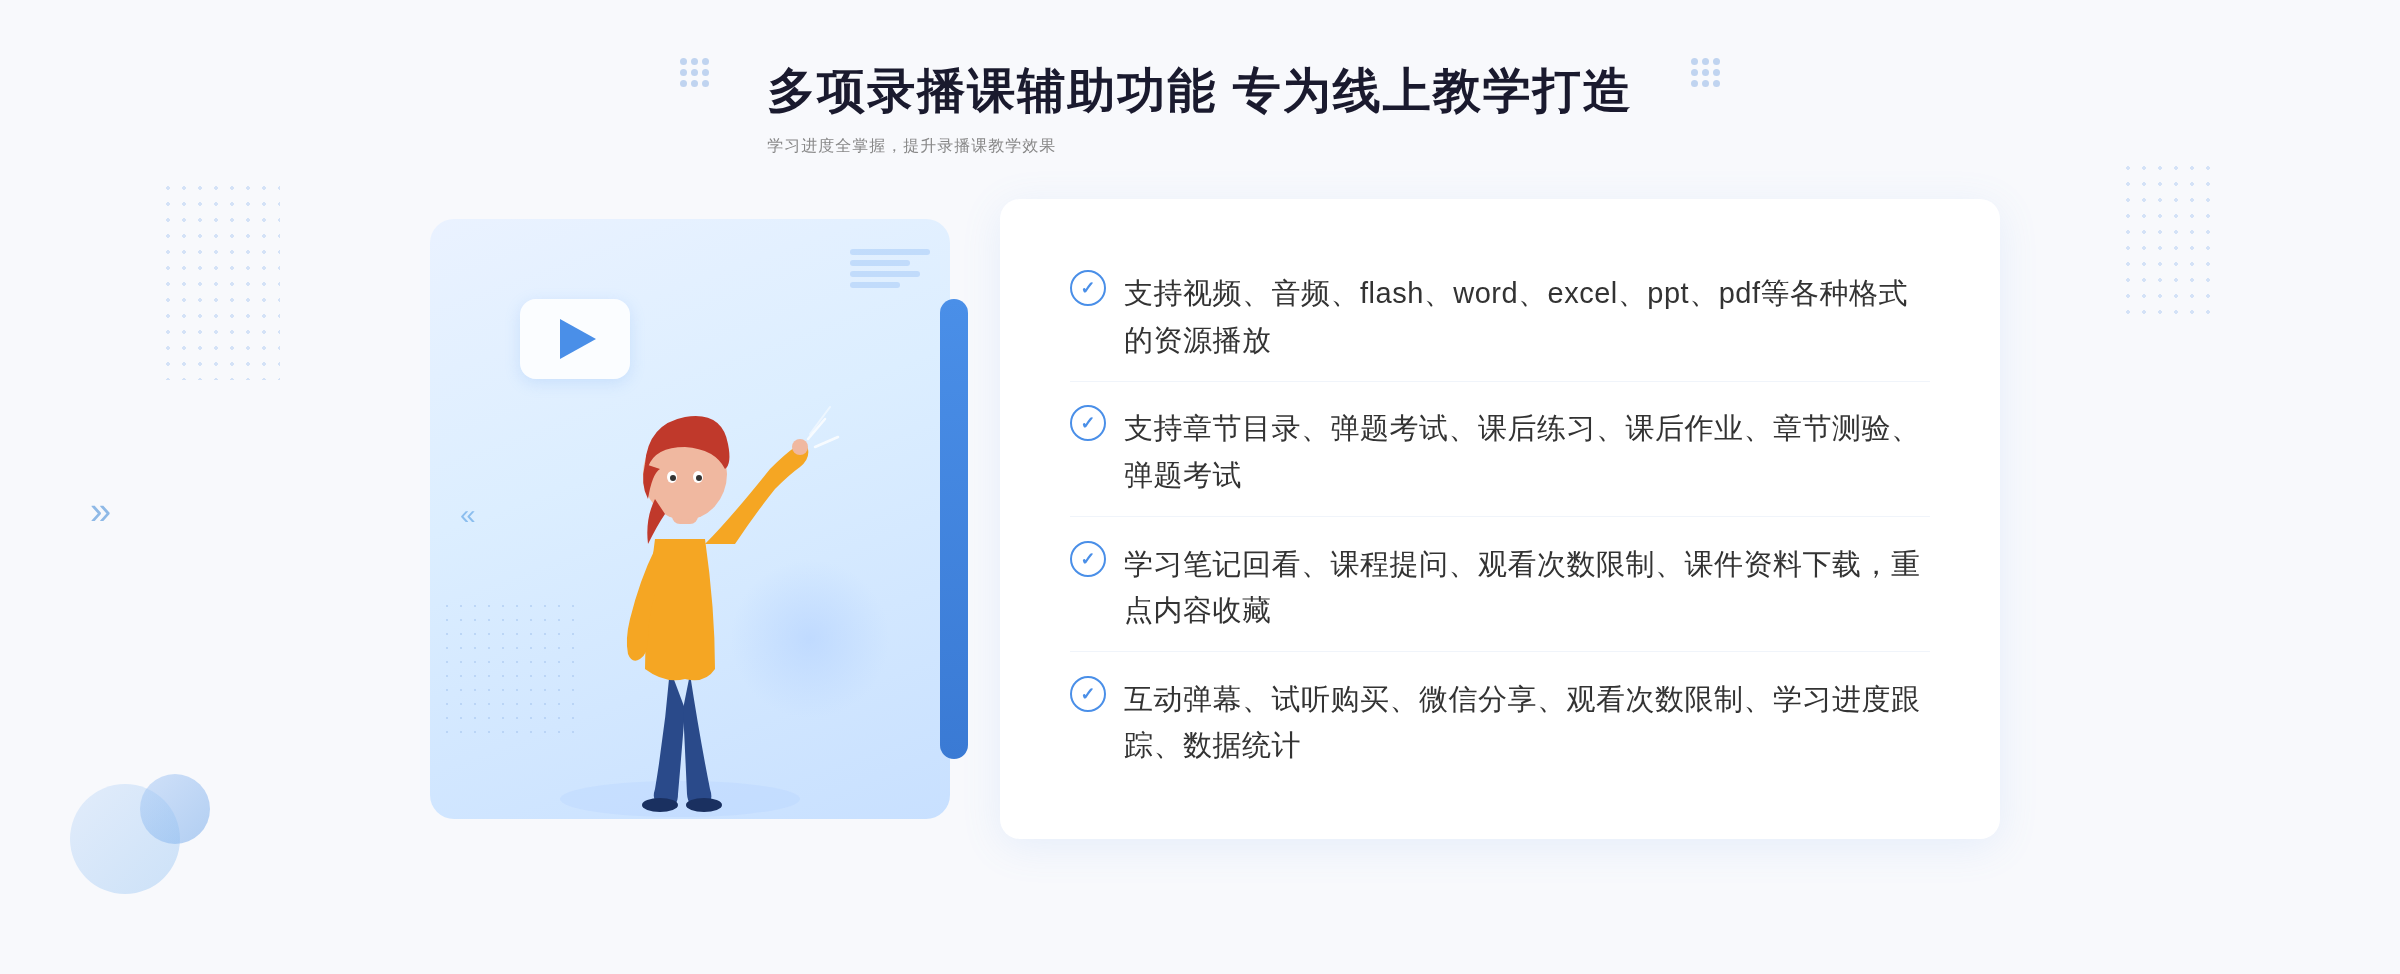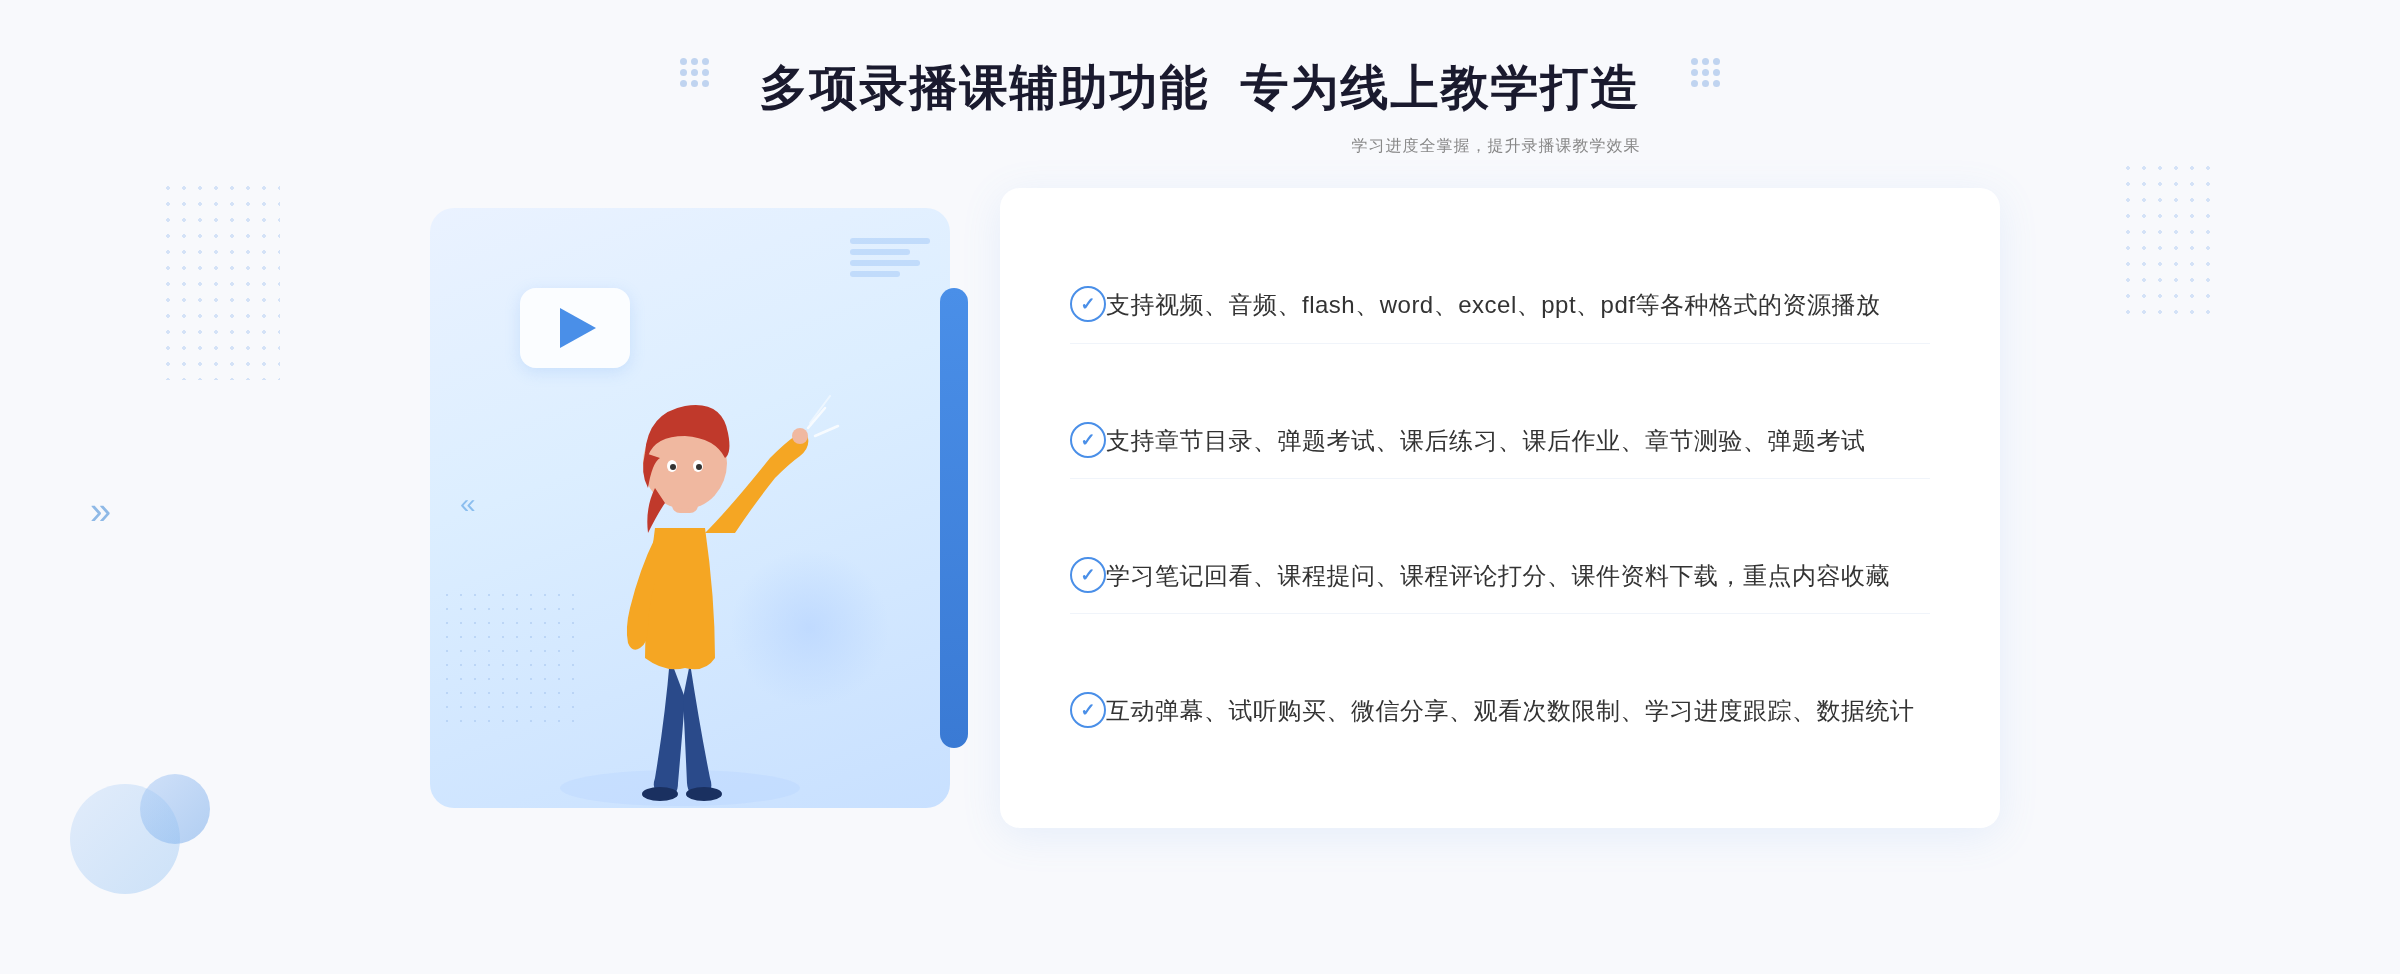--- a/index.html
+++ b/index.html
@@ -110,25 +110,24 @@
     .dot-group span {
       width: 7px;
       height: 7px;
       border-radius: 50%;
       background: #c0d4f0;
       display: block;
     }
 
     
     .title-area {
-      text-align: right;
-      margin-bottom: 1px;
+      text-align: left;
+      margin-bottom: 12px;
       position: relative;
       z-index: 2;
-      font-family: Liberation Mono, monospace;
     }
 
     .main-title {
       font-size: 48px;
       font-weight: 600;
       color: #1a1a2e;
       letter-spacing: 2px;
       line-height: 1.3;
     }
 
@@ -278,24 +277,25 @@
       flex-shrink: 0;
     }
 
     .check-mark {
       color: #4a8fe8;
       font-size: 18px;
       font-weight: 700;
     }
 
     .feature-text {
-      font-size: 24px;
+      font-size: 29px;
       color: #333;
       line-height: 1.6;
       letter-spacing: 0.5px;
+      margin-left: 18px;
     }
 
     
     .glow-circle {
       position: absolute;
       bottom: 100px;
       right: 60px;
       width: 160px;
       height: 160px;
       border-radius: 50%;
@@ -443,21 +443,21 @@
         <div class="check-circle">
           <span class="check-mark">✓</span>
         </div>
         <span class="feature-text">支持章节目录、弹题考试、课后练习、课后作业、章节测验、弹题考试</span>
       </div>
 
       <div class="feature-item">
         <div class="check-circle">
           <span class="check-mark">✓</span>
         </div>
-        <span class="feature-text">学习笔记回看、课程提问、课程评论打分、课件资料下载，重点内容收藏</span>
+        <span class="feature-text">学习笔记回看、课程提问、观看次数限制、课件资料下载，重点内容收藏</span>
       </div>
 
       <div class="feature-item">
         <div class="check-circle">
           <span class="check-mark">✓</span>
         </div>
         <span class="feature-text">互动弹幕、试听购买、微信分享、观看次数限制、学习进度跟踪、数据统计</span>
       </div>
 
     </div>

